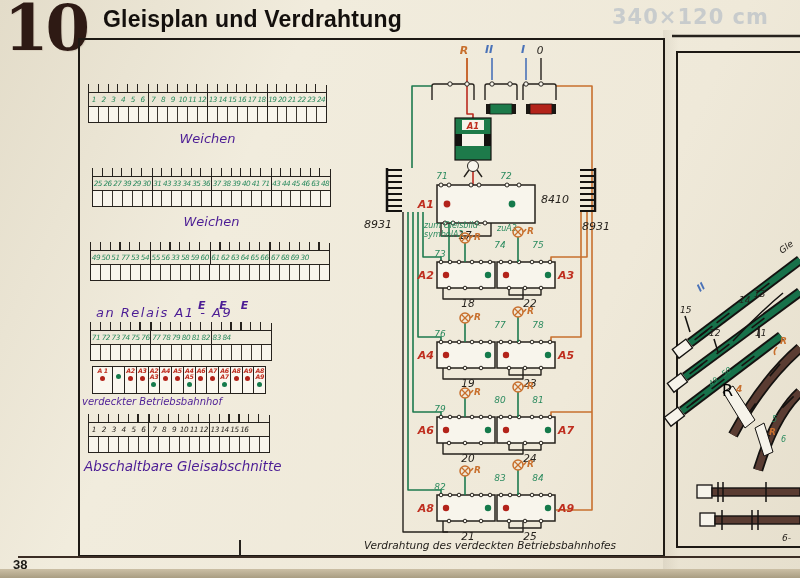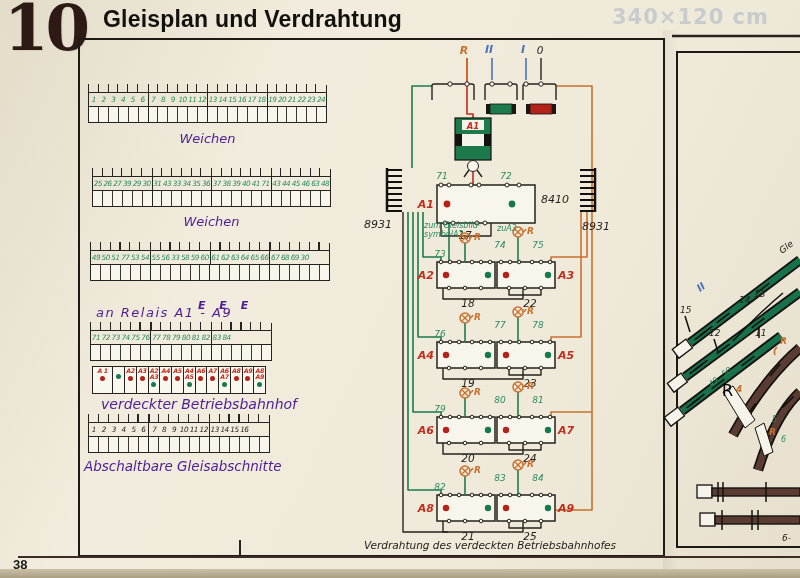--- a/index.html
+++ b/index.html
@@ -350,21 +350,21 @@
     <div class="rcell">
       <span class="rlab">A9</span>
       <span class="rdot red"></span>
     </div>
     <div class="rcell">
       <span class="rlab">A8</span>
       <span class="rlab">A9</span>
       <span class="rdot green near"></span>
     </div>
   </div>
-<div class="strip-label" style="left:101px;top:396px;font-size:14px;">verdeckter Betriebsbahnhof</div>
+<div class="strip-label" style="left:82px;top:396px;font-size:10px;">verdeckter Betriebsbahnhof</div>
 
 <div class="strip" style="left:88px;top:422px;width:182px;">
     <div class="nums">
       <div class="num black">1</div>
       <div class="num black">2</div>
       <div class="num black">3</div>
       <div class="num black">4</div>
       <div class="num black">5</div>
       <div class="num black">6</div>
       <div class="num grp black">7</div>

